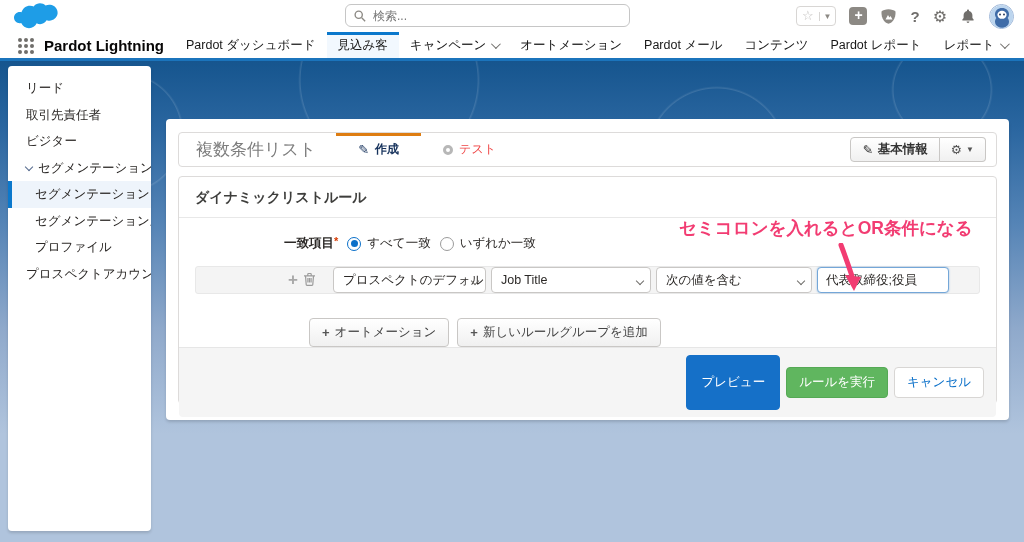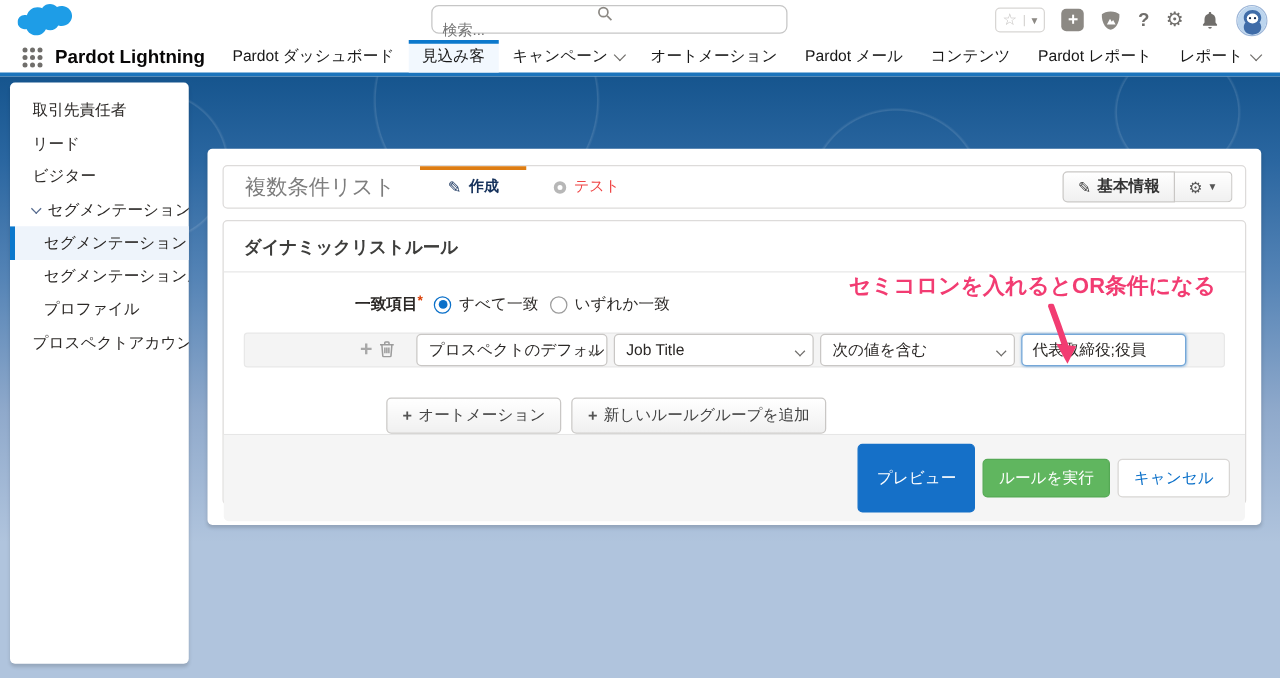--- a/index.html
+++ b/index.html
@@ -2,21 +2,21 @@
 <html><head>
 <meta charset="utf-8">
 <style>
   * { margin:0; padding:0; box-sizing:border-box; }
   html,body { width:1024px; height:542px; overflow:hidden; }
   body { font-family:"Liberation Sans","DejaVu Sans",sans-serif; font-size:13px; color:#3e3e3c; background:#b0c4dd; }
 
   
   .global-header { position:relative; height:32px; background:#fff; z-index:5; }
   .cloud-logo { position:absolute; left:14px; top:1px; width:48px; height:30px; }
-  .search-wrap { position:absolute; left:345px; top:4px; width:285px; height:23px; border:1px solid #c6c6c6; border-radius:6px; background:#fff; display:flex; align-items:center; padding:0 8px;flex-direction:column; }
+  .search-wrap { position:absolute; left:345px; top:4px; width:285px; height:23px; border:1px solid #c6c6c6; border-radius:6px; background:#fff; display:flex; align-items:center; padding:0 8px; }
   .search-wrap .mag { width:12px; height:12px; margin-right:7px; flex:none; }
   .search-wrap input { border:none; outline:none; font-size:12px; width:100%; color:#6b6b6b; background:transparent; font-family:inherit; }
   .hdr-icons { position:absolute; right:10px; top:0; height:32px; display:flex; align-items:center; gap:13px; }
   .fav-group { display:flex; border:1px solid #d8d6d4; border-radius:4px; height:20px; align-items:center; }
   .fav-star { padding:0 5px; color:#c3c1bf; font-size:13px; line-height:18px; }
   .fav-caret { padding:0 4px; border-left:1px solid #d8d6d4; color:#8c8984; font-size:8px; }
   .plus-btn { width:18px; height:18px; border-radius:4px; background:#8c8984; color:#fff; font-size:14px; line-height:17px; text-align:center; font-weight:bold; }
   .hicon { color:#706e6b; font-size:15px; font-weight:bold; }
   .gear-glyph { font-size:16px; }
   .avatar { width:25px; height:25px; border-radius:50%; overflow:hidden; border:1px solid #9db6d8; }
@@ -177,22 +177,22 @@
       </span>
 
   </div>
 
 </div>
 
 <div class="app-body">
   <div class="bg-pattern"></div>
 
   <div class="sidebar">
+    <div class="side-item">リード</div>
     <div class="side-item">取引先責任者</div>
-    <div class="side-item">リード</div>
     <div class="side-item">ビジター</div>
     <div class="side-item"><span class="side-chev"></span><span>セグメンテーション</span></div>
     <div class="side-item child active">セグメンテーションリスト</div>
     <div class="side-item child">セグメンテーションルール</div>
     <div class="side-item child">プロファイル</div>
     <div class="side-item">プロスペクトアカウント</div>
   </div>
 
   <div class="main-panel">
     <div class="page-header-card">

